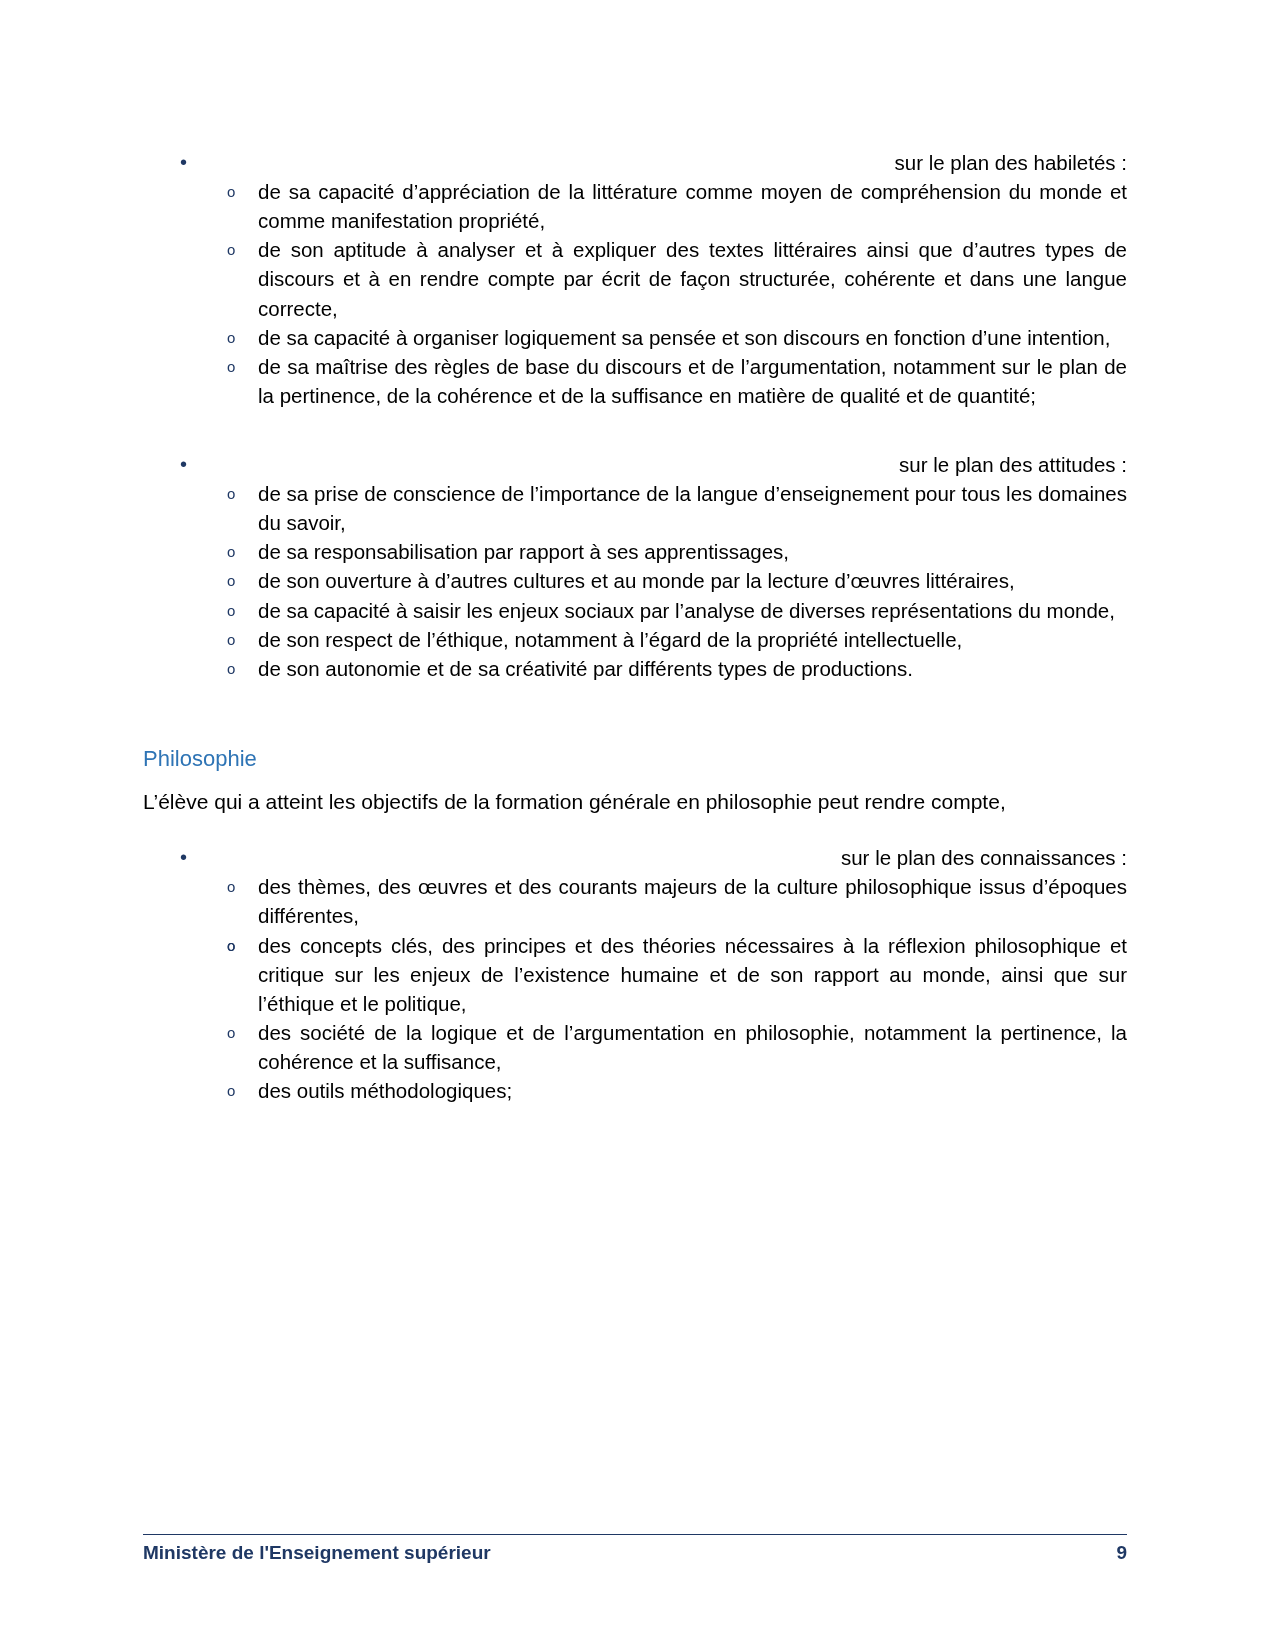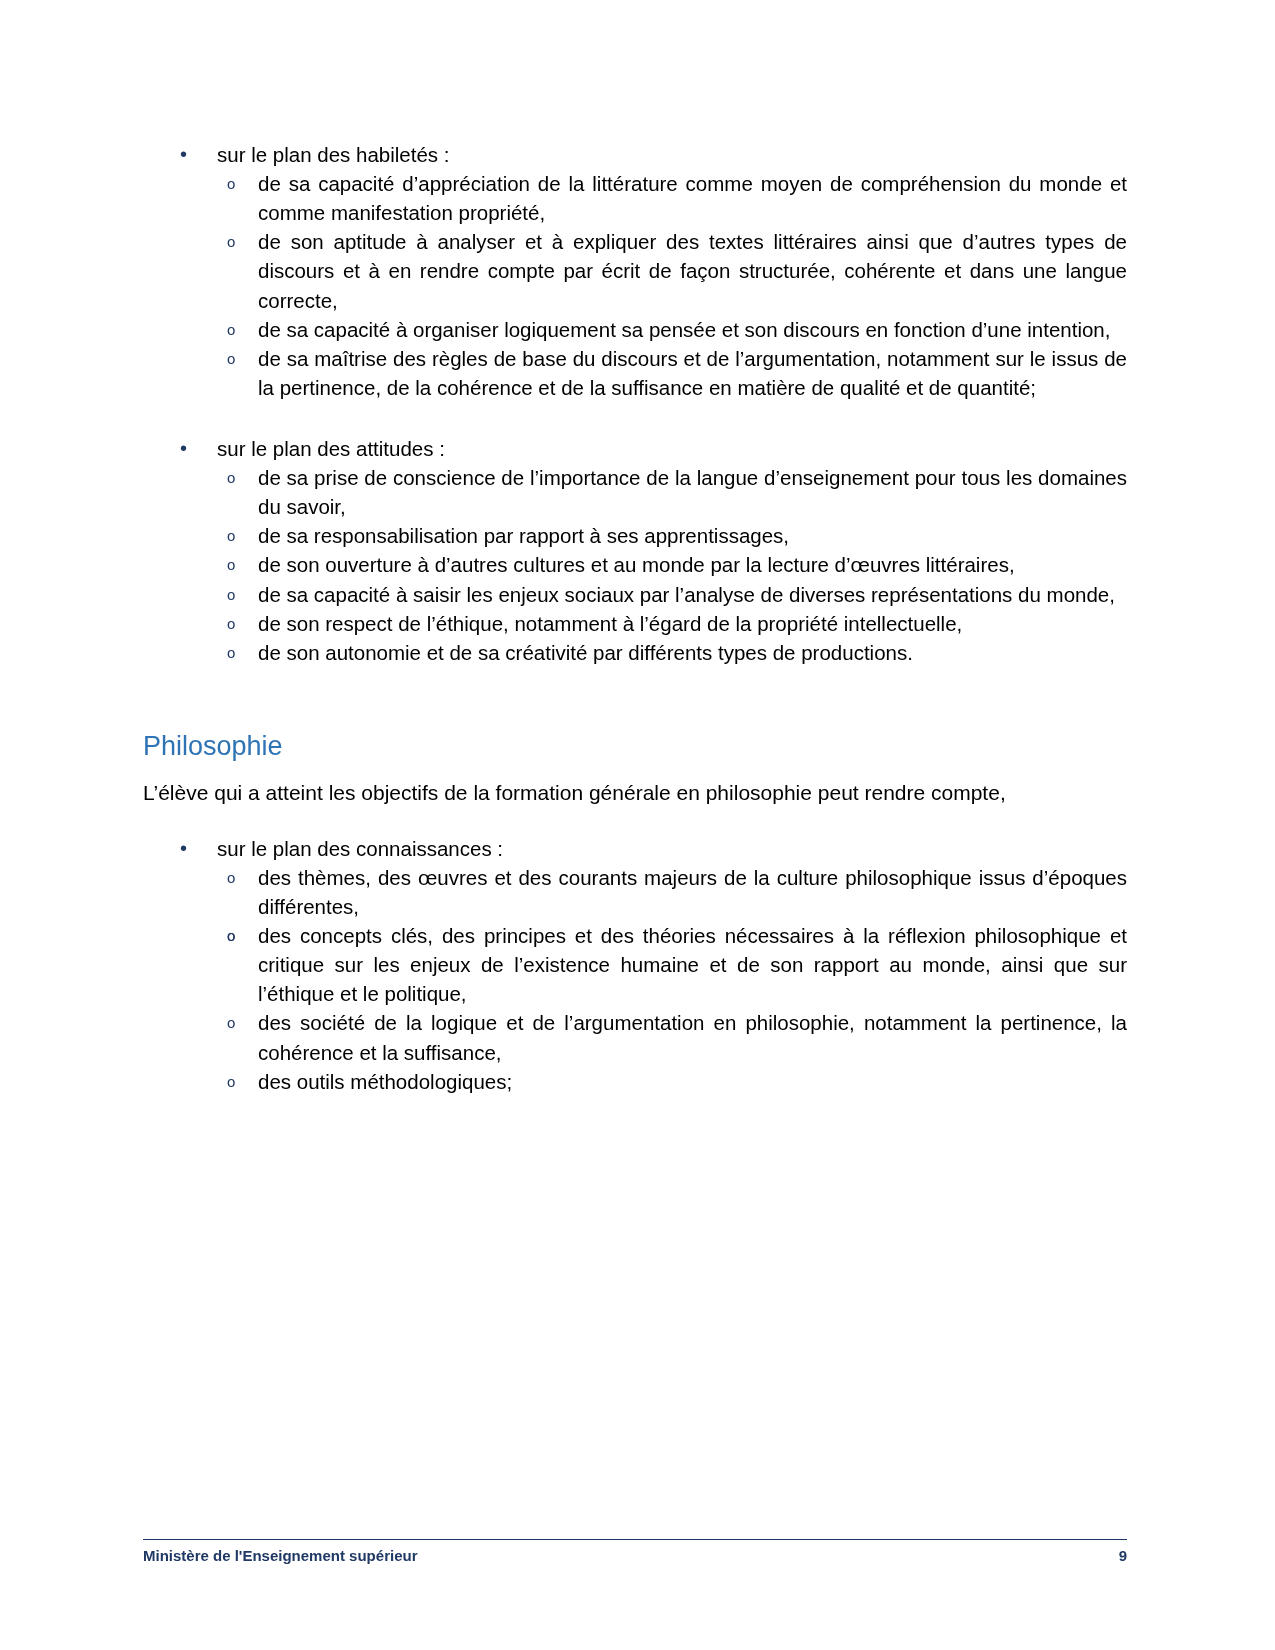--- a/index.html
+++ b/index.html
@@ -66,21 +66,21 @@
   }
   .group {
     margin-bottom: 0;
   }
   .group-gap {
     height: 30px;
   }
   h2.section-heading {
     color: #2E74B5;
     font-weight: normal;
-    font-size: 27px;
+    font-size: 22px;
     margin: 0 0 14px 0;
     line-height: 1.3;
   }
   .section-heading-wrap {
     margin-top: 62px;
   }
   p.lead {
     margin: 0 0 26px 0;
     font-size: 21px;
     line-height: 1.42;
@@ -92,26 +92,27 @@
     bottom: 86px;
   }
   .footer-rule {
     border-top: 1.5px solid #1F3864;
     margin-bottom: 7px;
   }
   .footer-row {
     display: flex;
     justify-content: space-between;
     align-items: baseline;
-    font-size: 15px;
+    font-size: 19px;
     font-weight: bold;
     color: #1F3864;
   }
   .no-justify {
-    text-align: left;
+    text-align: right;
+    margin-top: 8px;
   }
 </style>
 </head>
 <body>
 
 <div class="page">
 
   <div class="content">
 
     <div class="group">
@@ -127,21 +128,21 @@
             <li class="circle-item">
               <span class="circle-marker">o</span>
               <span>de son aptitude à analyser et à expliquer des textes littéraires ainsi que d’autres types de discours et à en rendre compte par écrit de façon structurée, cohérente et dans une langue correcte,</span>
             </li>
             <li class="circle-item">
               <span class="circle-marker">o</span>
               <span>de sa capacité à organiser logiquement sa pensée et son discours en fonction d’une intention,</span>
             </li>
             <li class="circle-item">
               <span class="circle-marker">o</span>
-              <span>de sa maîtrise des règles de base du discours et de l’argumentation, notamment sur le issus de la pertinence, de la cohérence et de la suffisance en matière de qualité et de quantité;</span>
+              <span>de sa maîtrise des règles de base du discours et de l’argumentation, notamment sur le plan de la pertinence, de la cohérence et de la suffisance en matière de qualité et de quantité;</span>
             </li>
           </ul>
         </li>
       </ul>
     </div>
 
     <div class="group-gap"></div>
 
     <div class="group">
       <ul class="level1">

